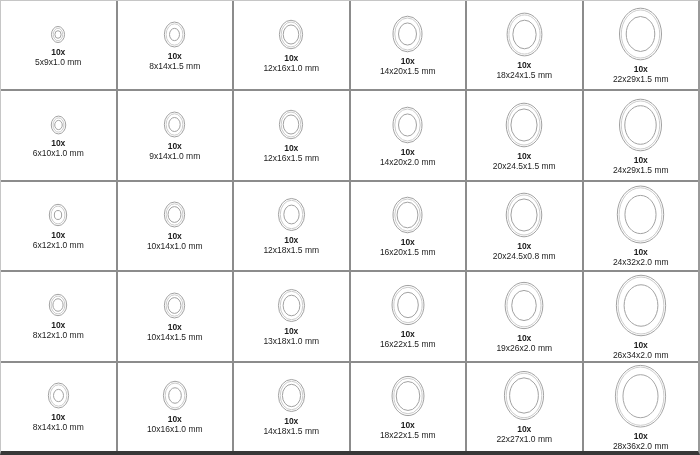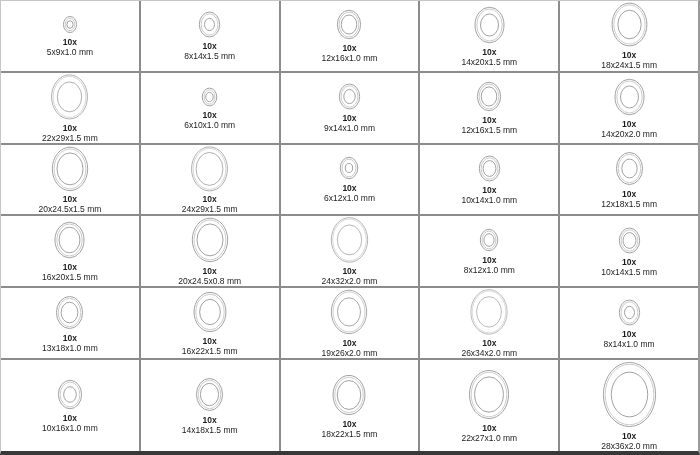--- a/index.html
+++ b/index.html
@@ -6,21 +6,21 @@
   .board{
     width:700px;height:455px;box-sizing:border-box;background:#fff;
     border-top:1px solid #c6c6c6;
     border-left:1px solid #c6c6c6;
     border-right:2px solid #9a9a9a;
     border-bottom:4px solid #383838;
   }
   .grid{
     width:100%;height:100%;
     display:grid;
-    grid-template-columns:repeat(5,1fr);
+    grid-template-columns:repeat(6,1fr);
     grid-template-rows:repeat(5,1fr);
     background:#8c8c8c;      
     gap:2px;
   }
   .cell{
     background:#ffffff;
     display:flex;flex-direction:column;
     align-items:center;justify-content:center;
     overflow:hidden;
   }

